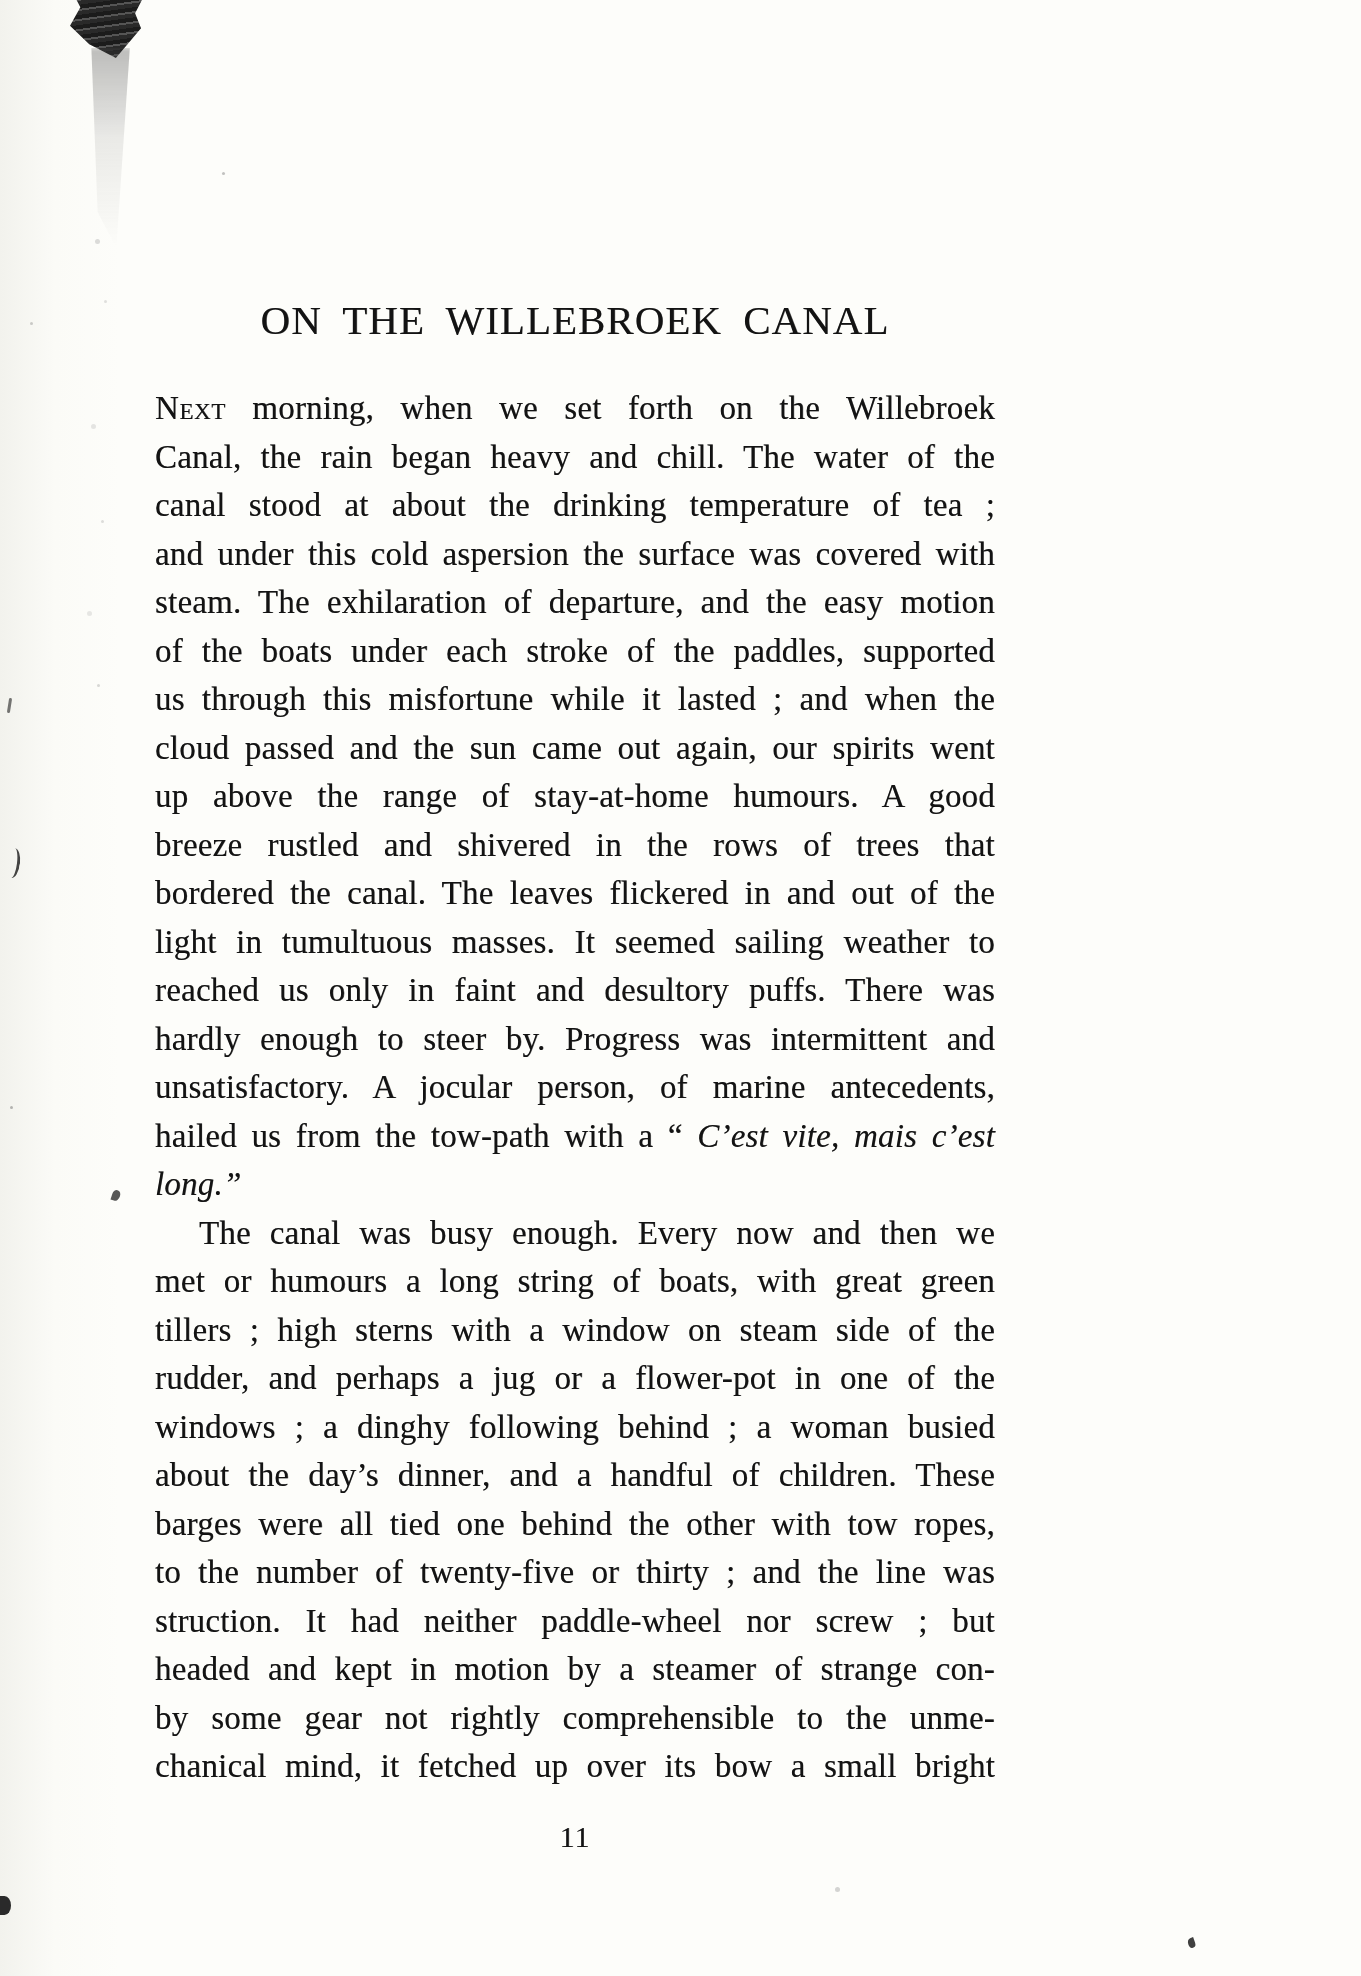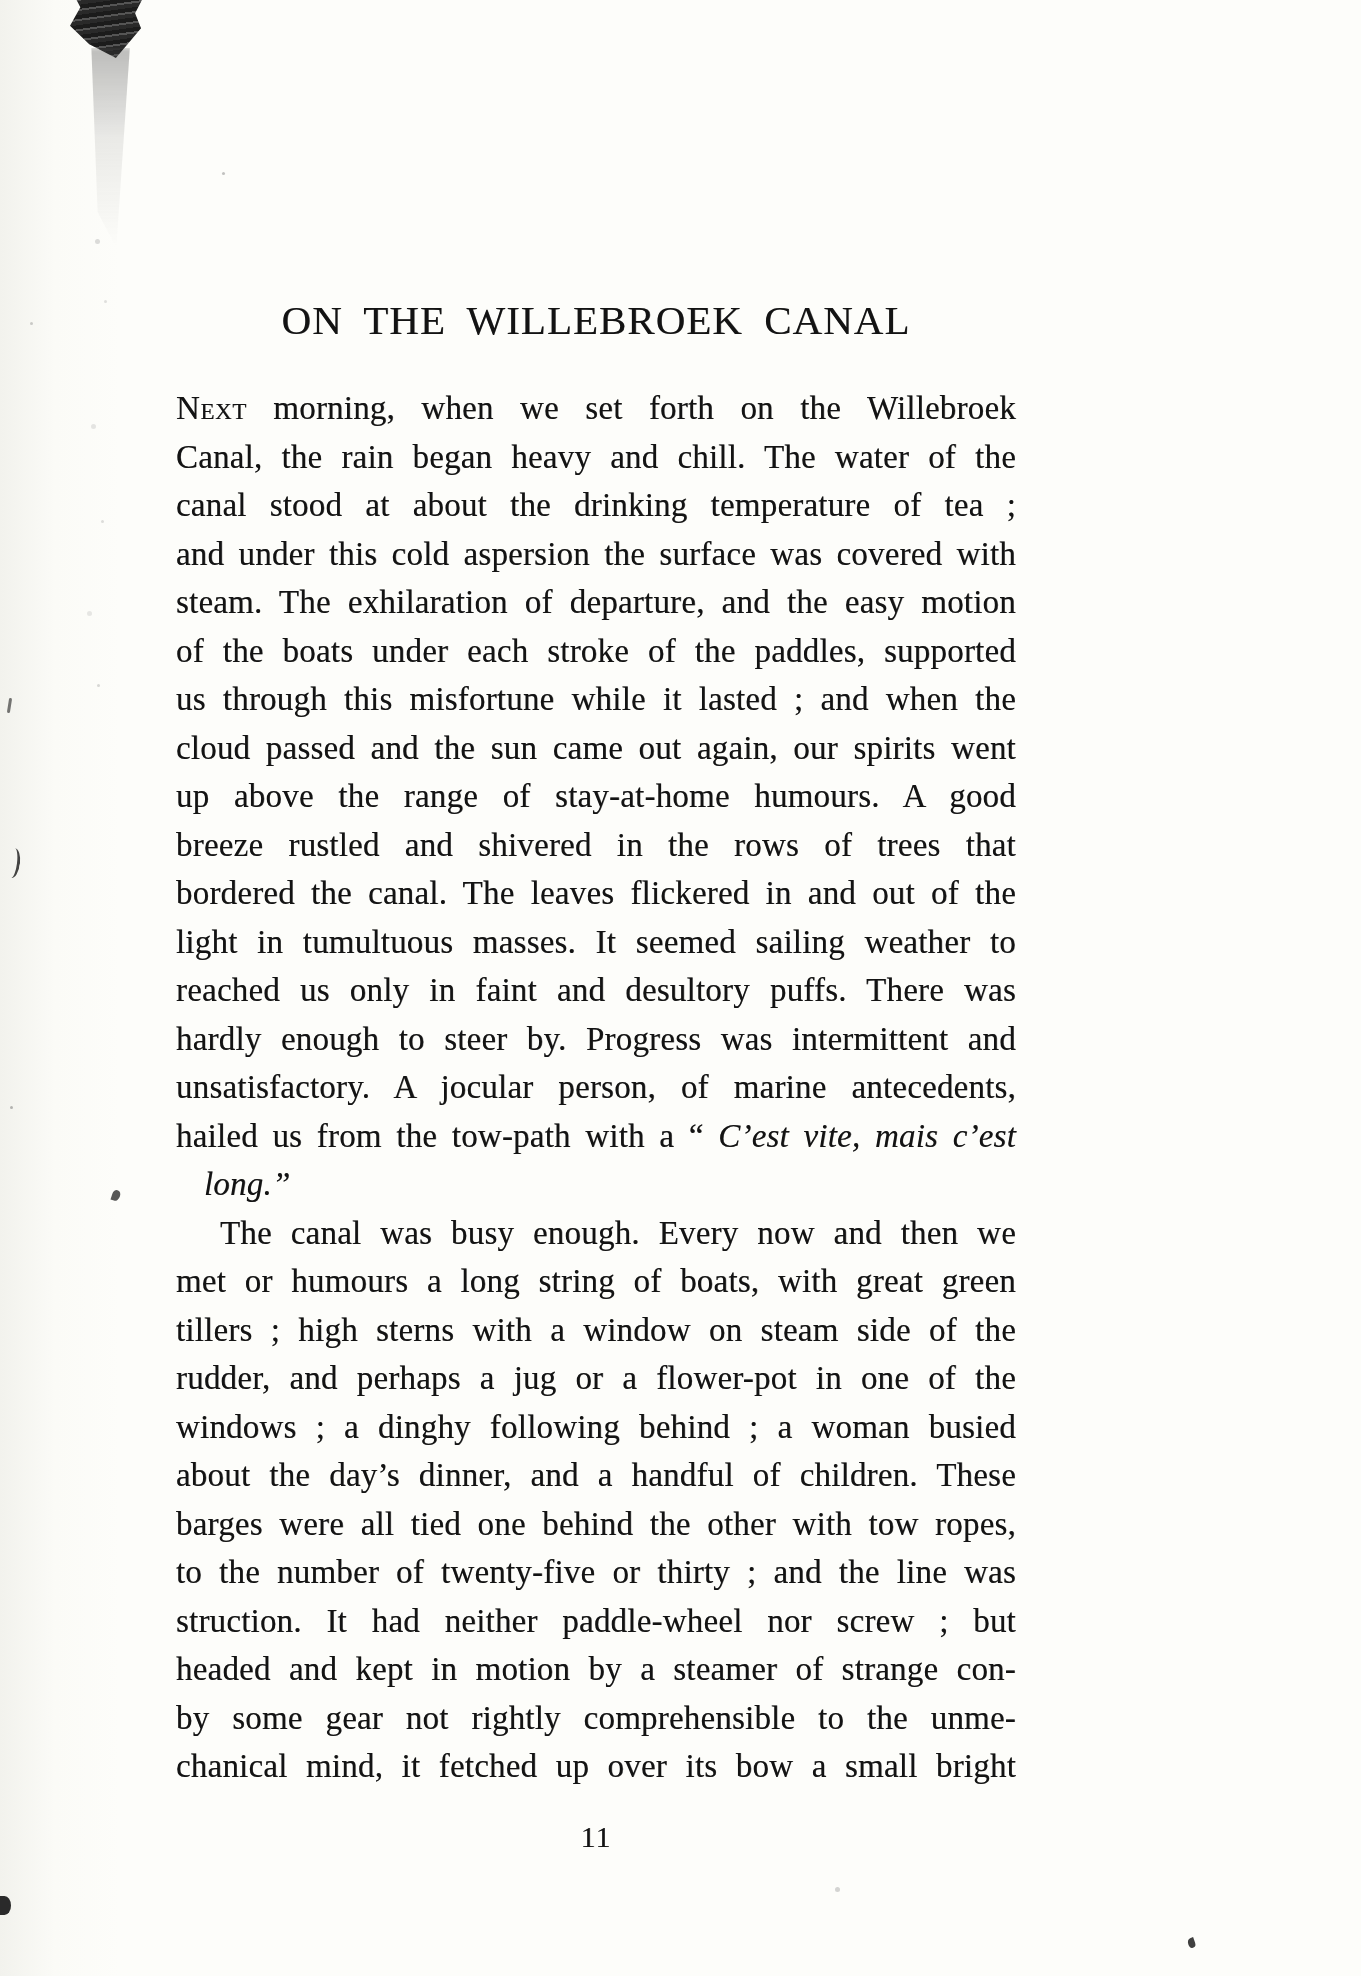--- a/index.html
+++ b/index.html
@@ -11,21 +11,21 @@
     height: 1976px;
     margin: 0 auto;
     background: linear-gradient(90deg, #f2f2ed 0px, #fbfbf7 55px, #fdfdfa 120px, #fdfdfa 100%);
     overflow: hidden;
     color: #131313;
     font-family: "Liberation Serif", serif;
   }
 
   .text-block {
     position: absolute;
-    left: 176px;
+    left: 155px;
     top: 0;
     width: 840px;
     padding-top: 296px;
     text-shadow: 0.35px 0.2px 0 rgba(25,25,25,0.55);
   }
 
   .title {
     font-size: 41px;
     line-height: 48px;
     text-align: center;
@@ -39,21 +39,21 @@
 
   .line {
     font-size: 33px;
     line-height: 48.5px;
     text-align: justify;
     text-align-last: justify;
     text-justify: inter-word;
     letter-spacing: 0.2px;
   }
 
-  .line.short { text-align-last: left; margin-left: 28px; }
+  .line.short { text-align-last: left; }
 
   .para.indent .line:first-child { text-indent: 44px; }
 
   .smallcaps { font-variant: small-caps; letter-spacing: 0.6px; }
   .italic { font-style: italic; }
 
   .page-number {
     margin-top: 28px;
     text-align: center;
     font-size: 30px;

